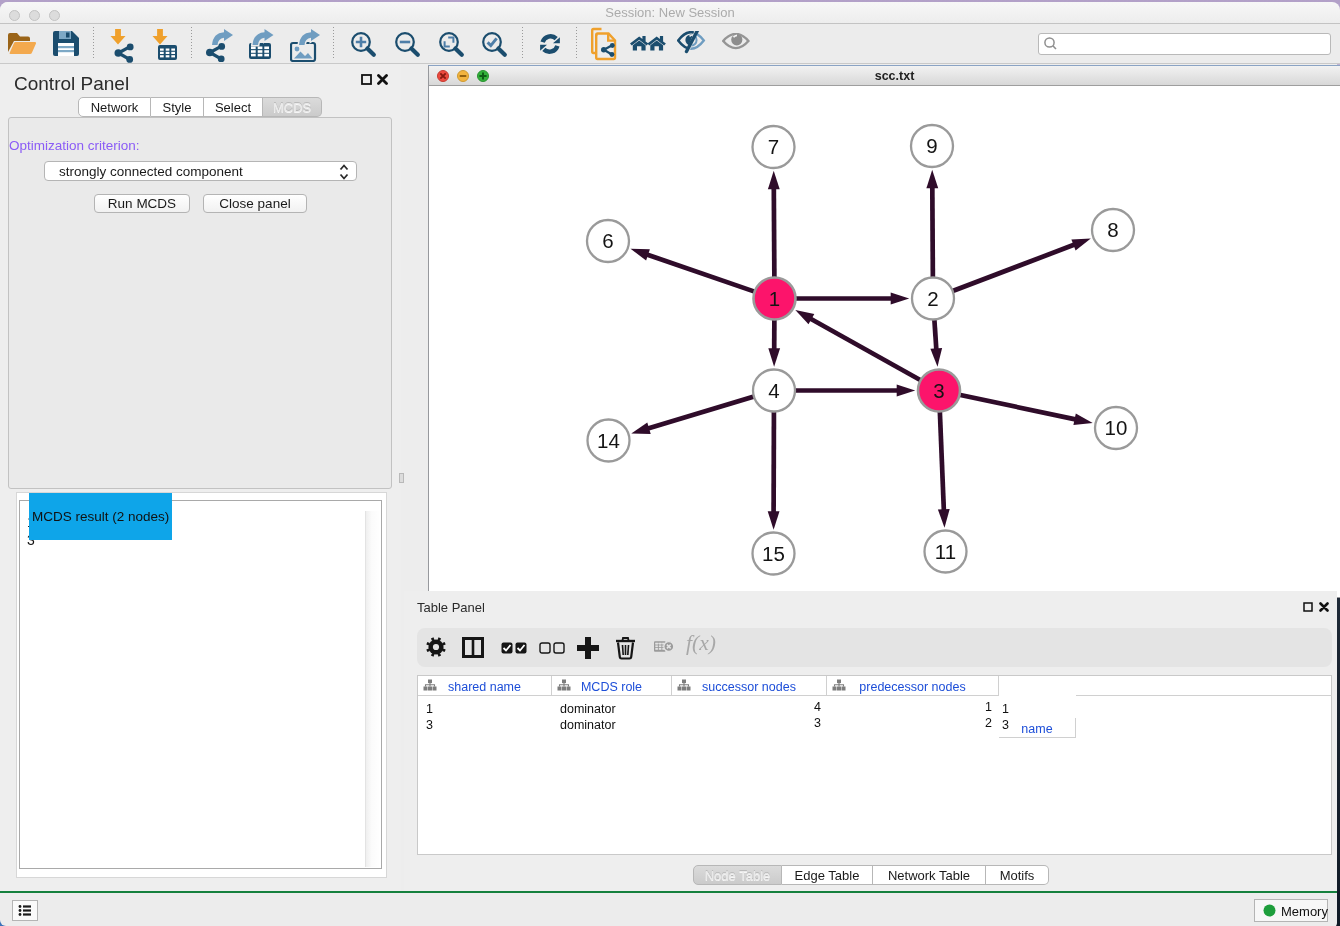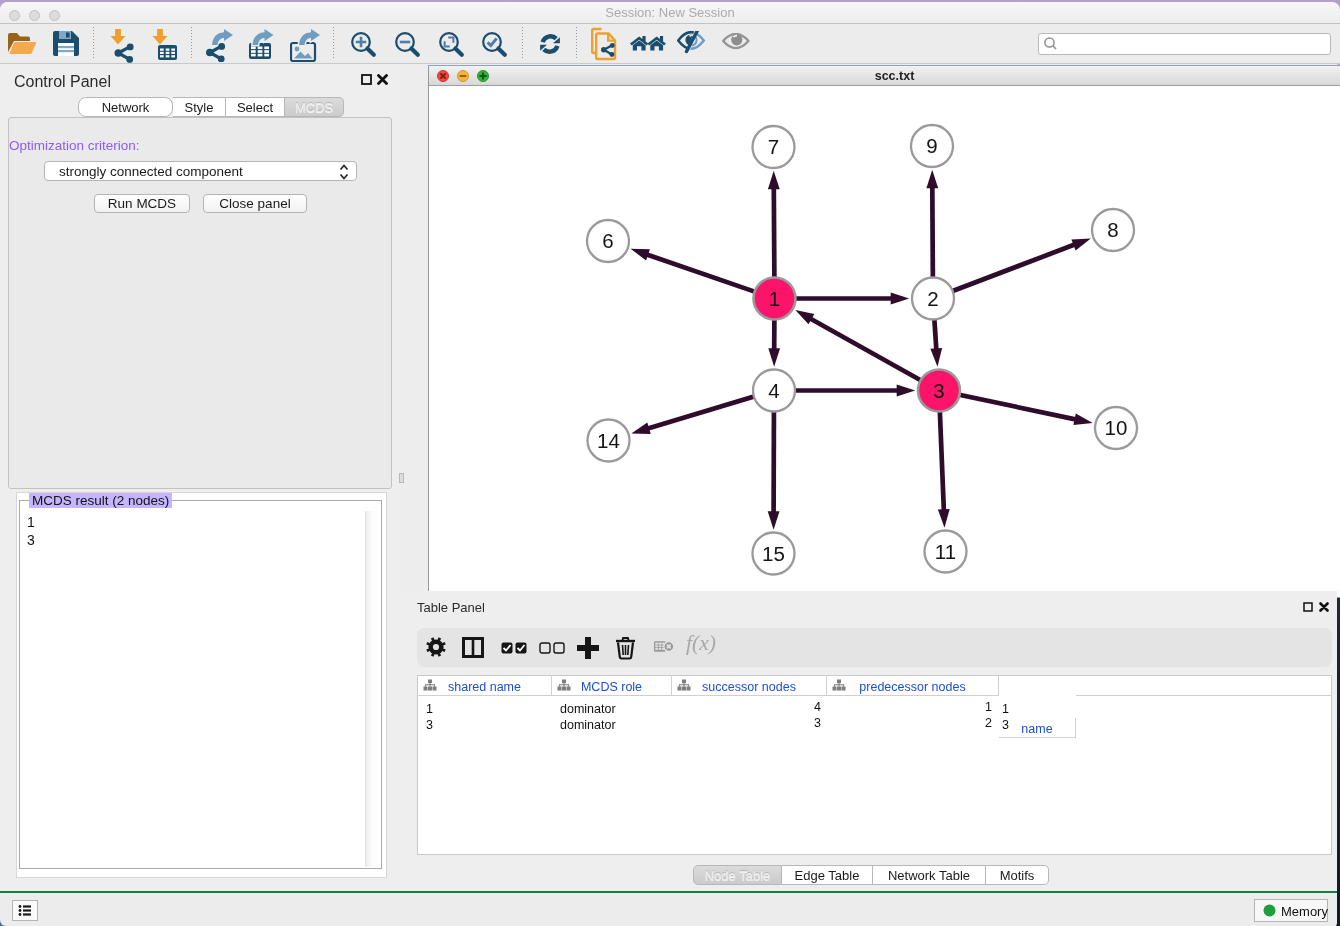--- a/index.html
+++ b/index.html
@@ -10,37 +10,37 @@
 #titlebar{position:absolute;left:0;top:2px;width:100%;height:21px;border-radius:8px 8px 0 0;
  background:linear-gradient(#f7f7f7,#ededed);border-bottom:1px solid #c3c3c3;}
 .tl{position:absolute;top:7.5px;width:11px;height:11px;border-radius:50%;background:#dcdcdc;border:1px solid #c3c3c3;box-sizing:border-box;}
 #wtitle{position:absolute;top:3px;left:0;width:100%;text-align:center;font-size:13px;color:#ababab;}
 #toolbar{position:absolute;left:0;top:24px;width:100%;height:39px;background:#ececec;border-bottom:1px solid #c9c9c9;}
 .tsep{position:absolute;top:3px;height:31px;width:1px;
  background-image:linear-gradient(#9a9a9a 33%,rgba(0,0,0,0) 0%);background-size:1px 3px;}
 #searchbox{position:absolute;left:1038px;top:9px;width:291px;height:20px;background:#fff;border:1px solid #b9b9b9;border-radius:3px;}
 
 #cpanel{position:absolute;left:0;top:64px;width:401px;height:827px;background:#eeeeee;}
-#cptitle{position:absolute;left:14px;top:9px;font-size:16px;color:#2b2b2b;}
+#cptitle{position:absolute;left:14px;top:9px;font-size:19px;color:#2b2b2b;}
 .pbtn{position:absolute;top:9px;font-size:12px;color:#111;}
 .tabs{position:absolute;display:flex;height:20px;}
 .tab{box-sizing:border-box;height:20px;background:#fff;border:1px solid #b7b7b7;border-left:none;
  font-size:13px;color:#1a1a1a;text-align:center;line-height:19px;padding:0 10px;}
 .tab.first{border-left:1px solid #b7b7b7;border-radius:5px 0 0 5px;}
 .tab.last{border-radius:0 5px 5px 0;}
 .tab.sel{background:linear-gradient(#dbdbdb,#cbcbcb);color:#e9e9e9;text-shadow:0 1px 0 rgba(255,255,255,.8),0 -1px 0 rgba(150,150,150,.45);}
 #cpcontent{position:absolute;left:8px;top:53px;width:384px;height:372px;background:#eaeaea;border:1px solid #c2c2c2;border-radius:3px;box-sizing:border-box;}
 #optlabel{position:absolute;left:0;top:20px;width:100%;text-align:left;font-size:13.5px;color:#8b5cf6;}
 #combo{position:absolute;left:35px;top:43px;width:313px;height:20px;background:#fff;border:1px solid #b5b5b5;border-radius:4px;box-sizing:border-box;}
 #combo span{position:absolute;left:14px;top:2px;font-size:13.5px;color:#1a1a1a;}
 .btn{position:absolute;height:19px;background:linear-gradient(#ffffff,#f1f1f1);border:1px solid #b4b4b4;border-radius:4px;box-sizing:border-box;
  font-size:13.5px;color:#1a1a1a;text-align:center;line-height:17px;}
 #resultwrap{position:absolute;left:16px;top:428px;width:369px;height:384px;background:#fff;border:1px solid #d7d7d7;}
 #fieldset{position:absolute;left:2px;top:7px;width:363px;height:369px;border:1px solid #a9a9a9;box-sizing:border-box;background:#fff;}
-#legend{position:absolute;left:9px;top:-8px;background:#c4b5fd;padding:0 3px;font-size:13.5px;color:#111;z-index:3;}
+#legend{position:absolute;left:9px;top:-8px;background:#0ea5e9;padding:16px 3px;font-size:13.5px;color:#111;z-index:3;}
 #ta{position:absolute;left:1px;top:10px;right:1px;bottom:1px;background:#fff;font-size:14px;color:#111;line-height:18px;padding:2px 0 0 6px;}
 #tascroll{position:absolute;right:1px;top:10px;width:14px;bottom:1px;background:linear-gradient(90deg,#efefef,#fbfbfb 40%,#fff);border-left:1px solid #e3e3e3;}
 
 #netwin{position:absolute;left:428px;top:65px;width:933px;height:533px;background:#fff;border:1px solid #97999d;border-top-color:#8aa3c4;box-sizing:border-box;}
 #nettitle{position:absolute;left:0;top:0;width:100%;height:19px;background:linear-gradient(#f2f2f2,#d8d8d8);border-bottom:1px solid #9e9e9e;}
 #nettext{position:absolute;top:3px;left:0;width:100%;text-align:center;font-size:12.5px;font-weight:700;color:#222;}
 .mtl{position:absolute;top:4px;width:12px;height:12px;border-radius:50%;box-sizing:border-box;}
 #netgrip{position:absolute;left:461px;bottom:0px;width:10px;height:5px;background:#d8d8d8;border:1px solid #b0b0b0;box-sizing:border-box;}
 #graph{position:absolute;left:0;top:21px;}
 
@@ -244,21 +244,21 @@
 </div>
 <div id="cpanel">
   <div id="cptitle">Control Panel</div>
   <div class="pbtn" style="left:361px;top:10px;"><svg width="11" height="11">
         <rect x="1" y="1" width="9" height="9" fill="none" stroke="#111" stroke-width="1.8"></rect>
       </svg></div>
   <div class="pbtn" style="left:377px;top:10px;"><svg width="11" height="11">
         <path d="M1.5 1.5 L9.5 9.5 M9.5 1.5 L1.5 9.5" stroke="#111" stroke-width="2.8" stroke-linecap="round"></path>
       </svg></div>
   <div class="tabs" style="left:78px;top:33px;">
-    <div class="tab first" style="width:95px;border-radius:8px;">Network</div>
+    <div class="tab first" style="width:73px;">Network</div>
     <div class="tab" style="width:53px;">Style</div>
     <div class="tab" style="width:59px;">Select</div>
     <div class="tab last sel" style="width:59px;">MCDS</div>
   </div>
   <div id="cpcontent">
     <div id="optlabel">Optimization criterion:</div>
     <div id="combo">
         <span>strongly connected component</span>
       <svg width="12" height="16" style="position:absolute;right:6px;top:2px;">
           <path d="M2.5 5.5 L6 1.5 L9.5 5.5 M2.5 10.5 L6 14.5 L9.5 10.5" fill="none" stroke="#2a2a2a" stroke-width="1.8"></path>

